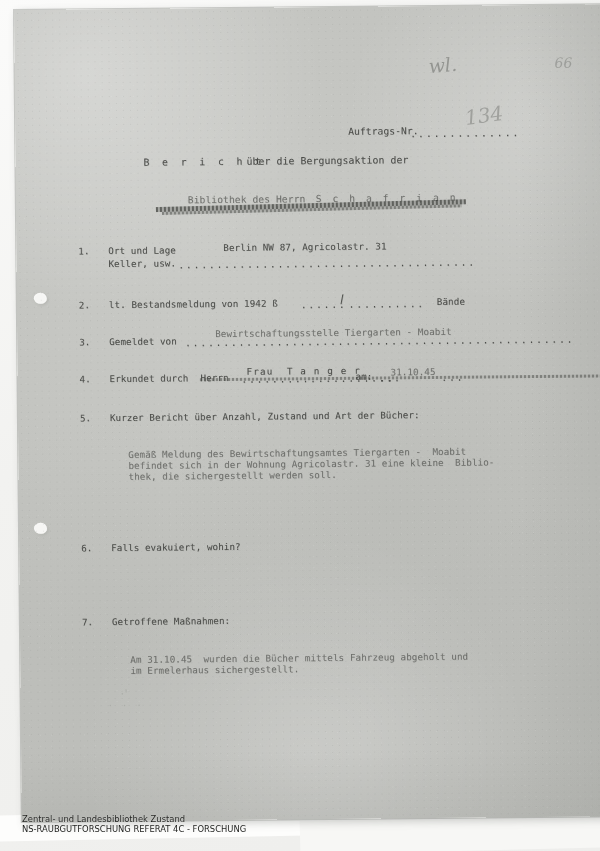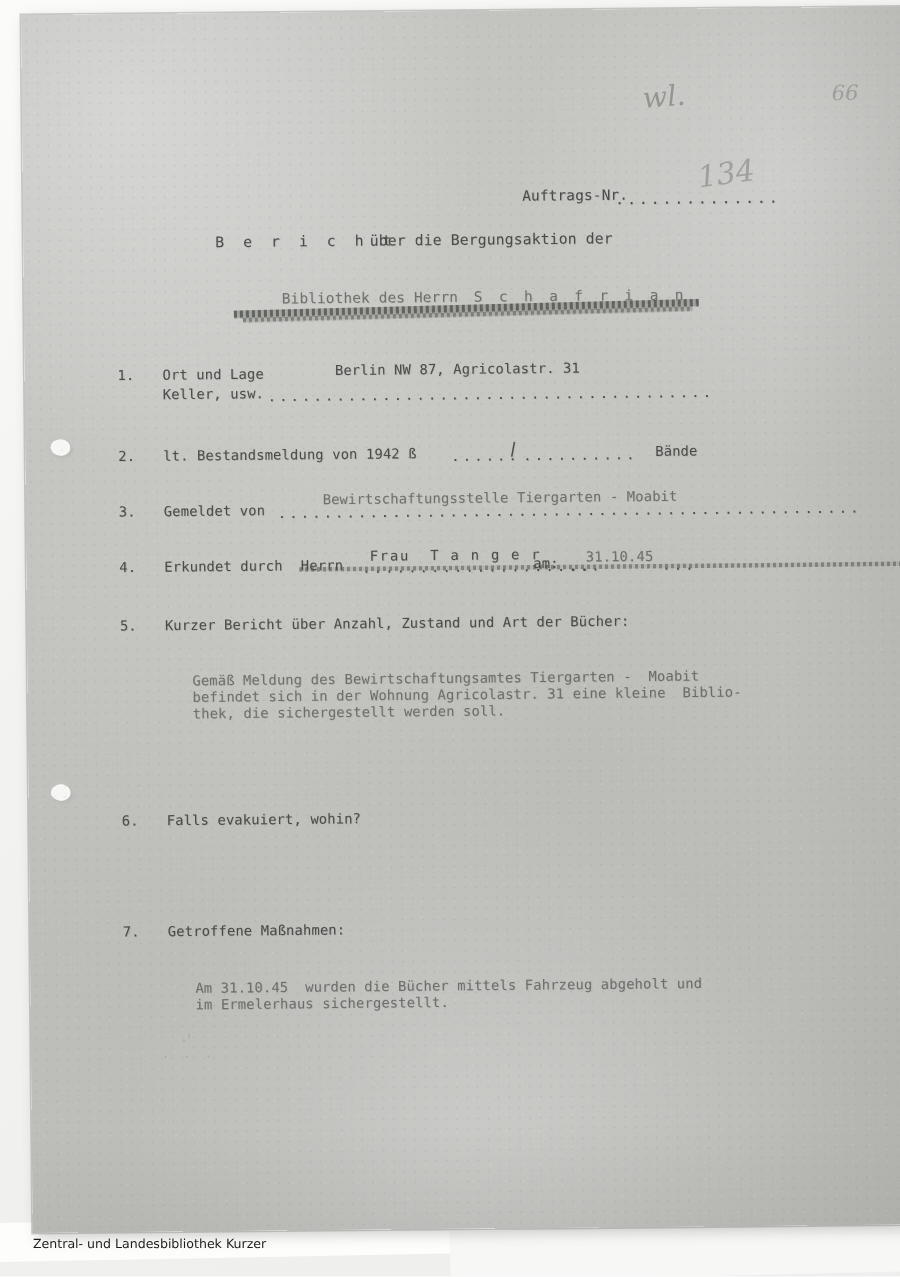--- a/index.html
+++ b/index.html
@@ -283,16 +283,16 @@
 
     <div class="stray" style="left:100px; top:678px; font-size:12px;">·'</div>
     <div class="stray" style="left:88px; top:688px; font-size:10px; letter-spacing:4px;">. . .</div>
 
     <div class="punch" style="left:17px; top:283px;"></div>
     <div class="punch" style="left:15px; top:513px;"></div>
 
   </div>
 
   <div class="footer-strip">
-    <div class="footer-text footer-left"><span>Zentral- und Landesbibliothek Kurzer</span><br></div>
+    <div class="footer-text footer-left"><span>Zentral- und Landesbibliothek Zustand</span><br><span>NS-RAUBGUTFORSCHUNG REFERAT 4C - FORSCHUNG</span></div>
   </div>
 
 </div>
 
 </body></html>

